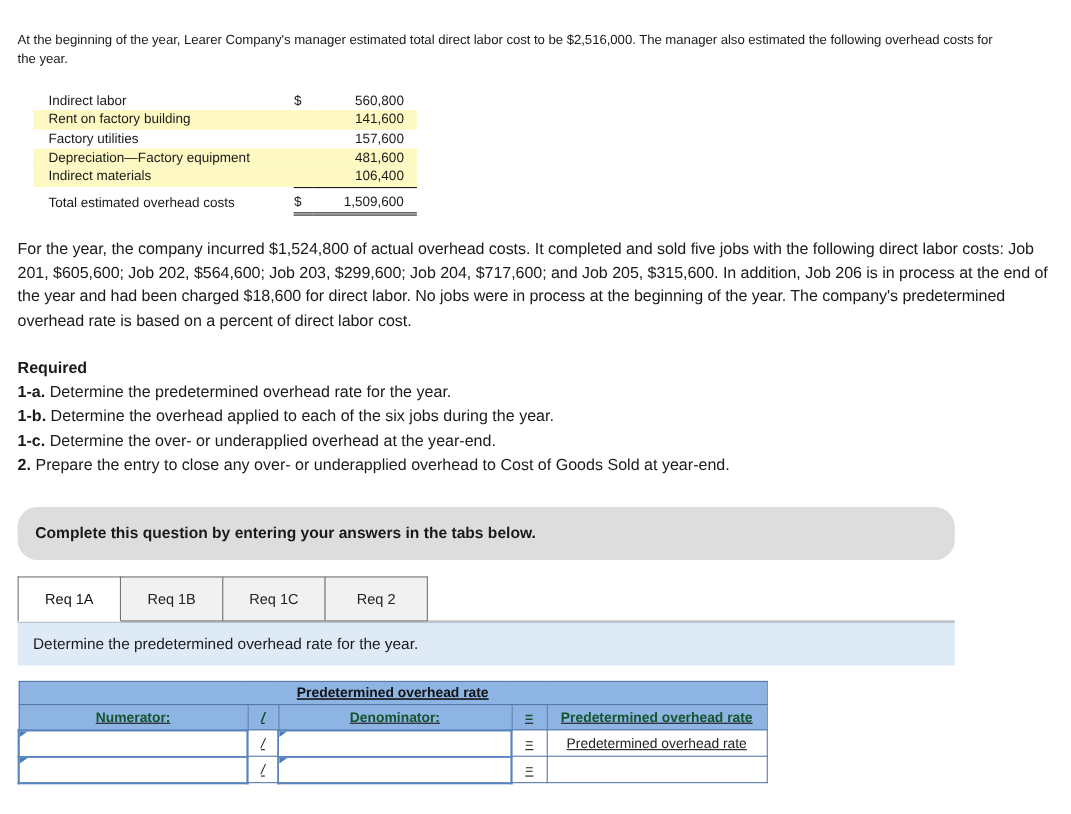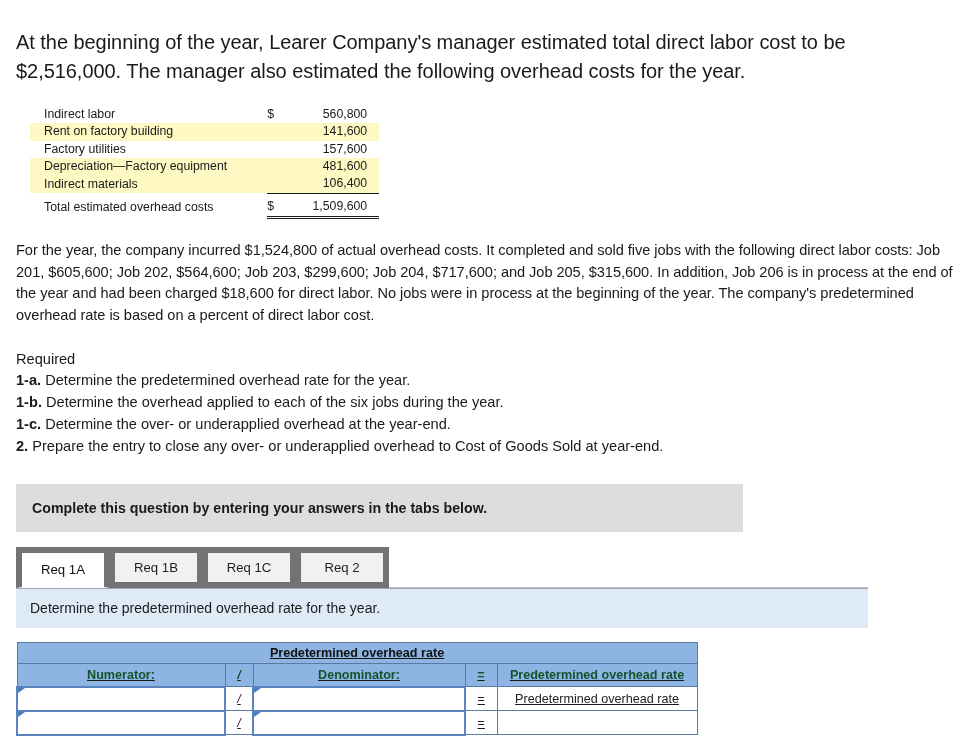--- a/index.html
+++ b/index.html
@@ -16,21 +16,21 @@
     overflow: hidden;
   }
   .page {
     padding: 28px 16px 0 16px;
     box-sizing: border-box;
     width: 974px;
   }
 
   
   .intro {
-    font-size: 20px;
+    font-size: 12px;
     line-height: 1.45;
     width: 890px;
     letter-spacing: -0.05px;
   }
 
   
   .cost-table {
     margin-top: 20px;
     margin-left: 14px;
     border-collapse: collapse;
@@ -75,50 +75,51 @@
     width: 950px;
     letter-spacing: -0.05px;
   }
 
   
   .required-block {
     margin-top: 22px;
     font-size: 14.6px;
     line-height: 1.5;
   }
-  .required-title { font-weight: normal; }
+  .required-title { font-weight: bold; }
   .req-line b { font-weight: bold; }
 
   
   .gray-banner {
     margin-top: 26px;
-    width: 727px;
+    width: 852px;
     height: 48px;
     background: #dddddd;
     display: flex;
     align-items: center;
     padding: 0 16px;
     box-sizing: border-box;
     font-weight: bold;
     font-size: 14.2px;
+    border-radius: 18px;
   }
 
   
   .tabs {
     margin-top: 13px;
     display: flex;
     align-items: flex-end;
     position: relative;
     height: 43px;
   }
   .tab {
     height: 41px;
     min-width: 94px;
     box-sizing: border-box;
-    border: 6px solid #737373;
+    border: 1px solid #737373;
     background: #f1f1f1;
     display: flex;
     align-items: center;
     justify-content: center;
     font-size: 13.2px;
     color: #222;
     margin-right: -1px;
     position: relative;
     z-index: 1;
   }

